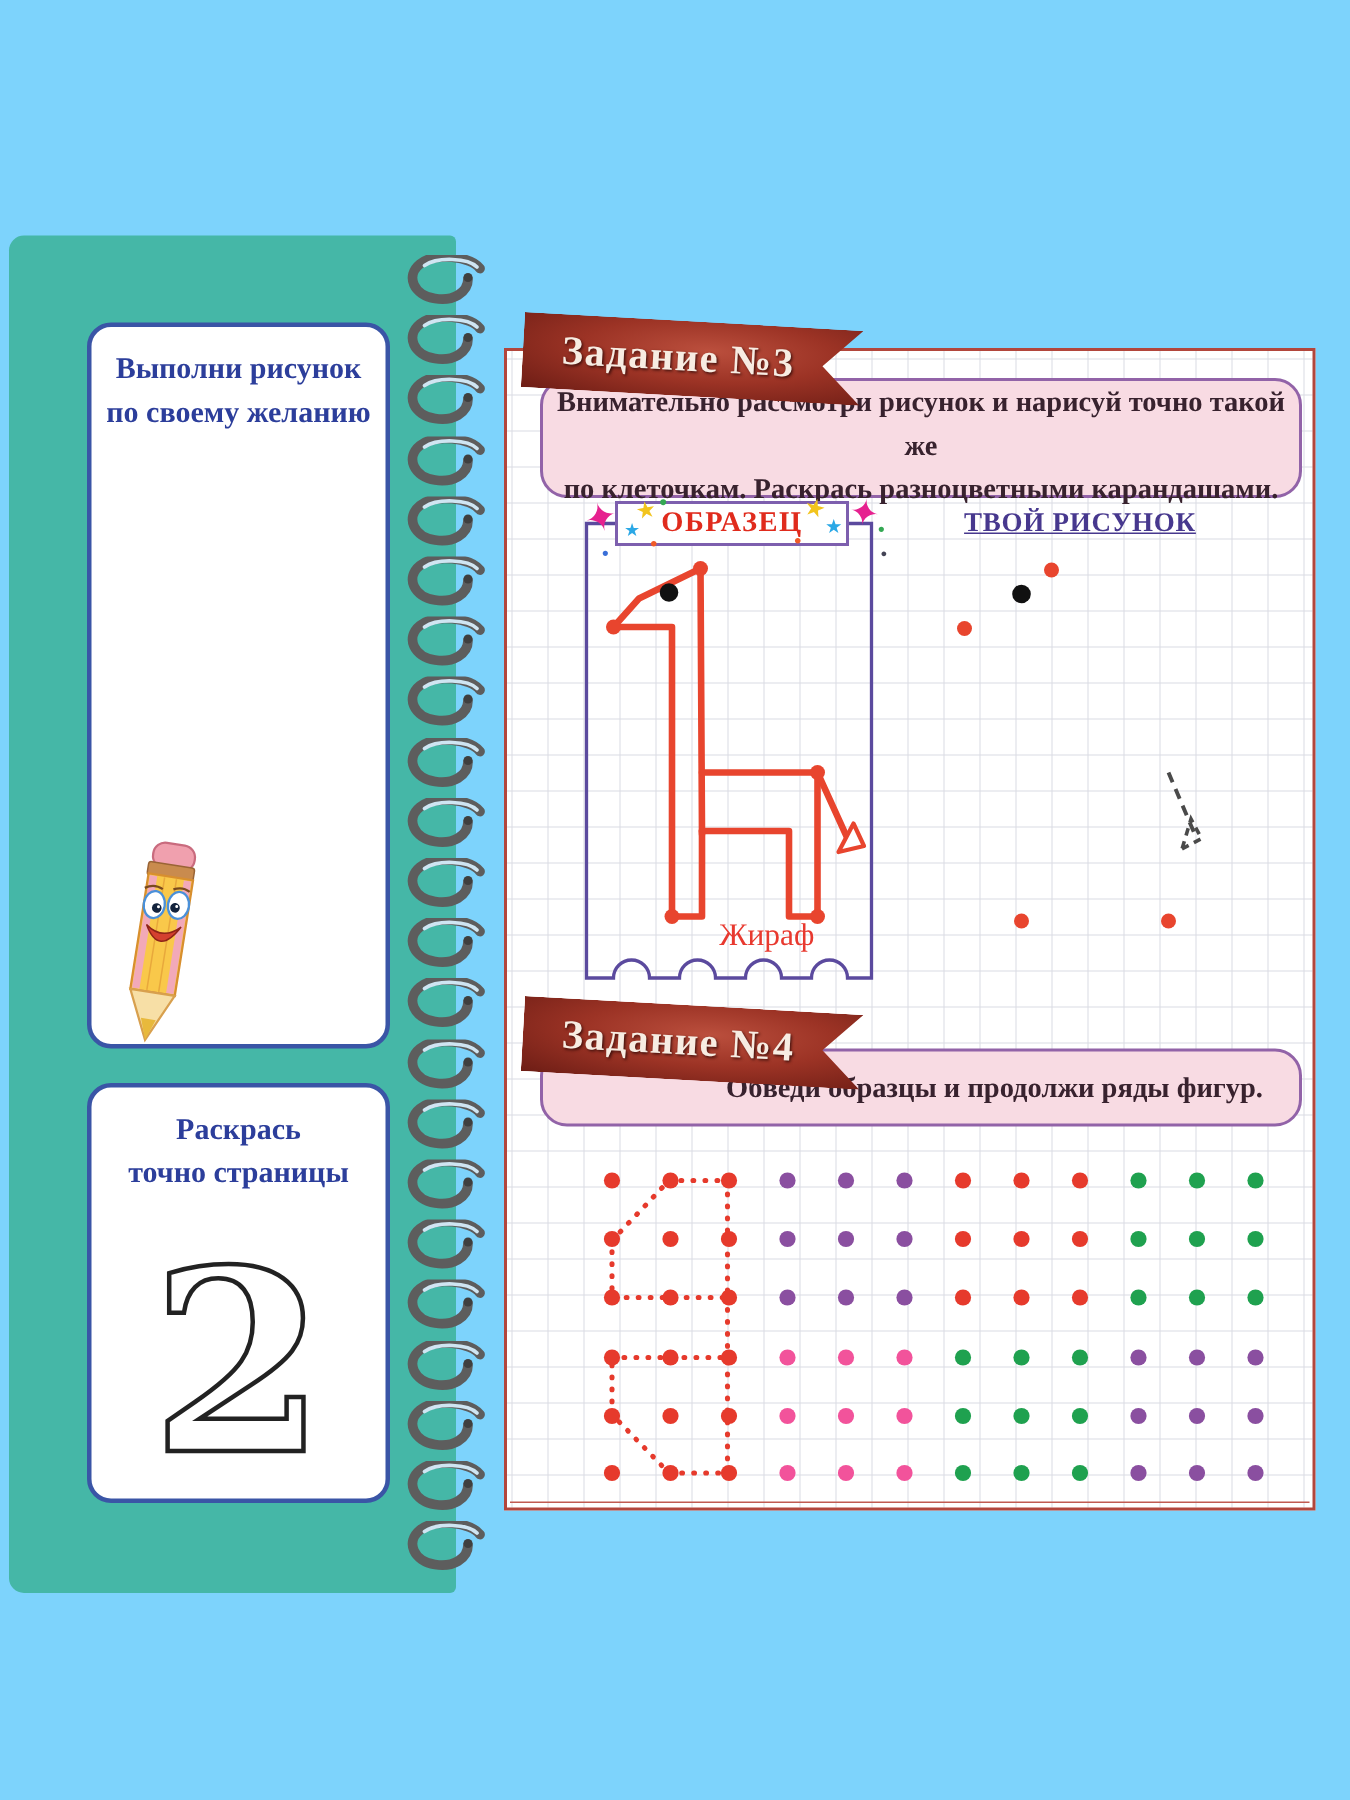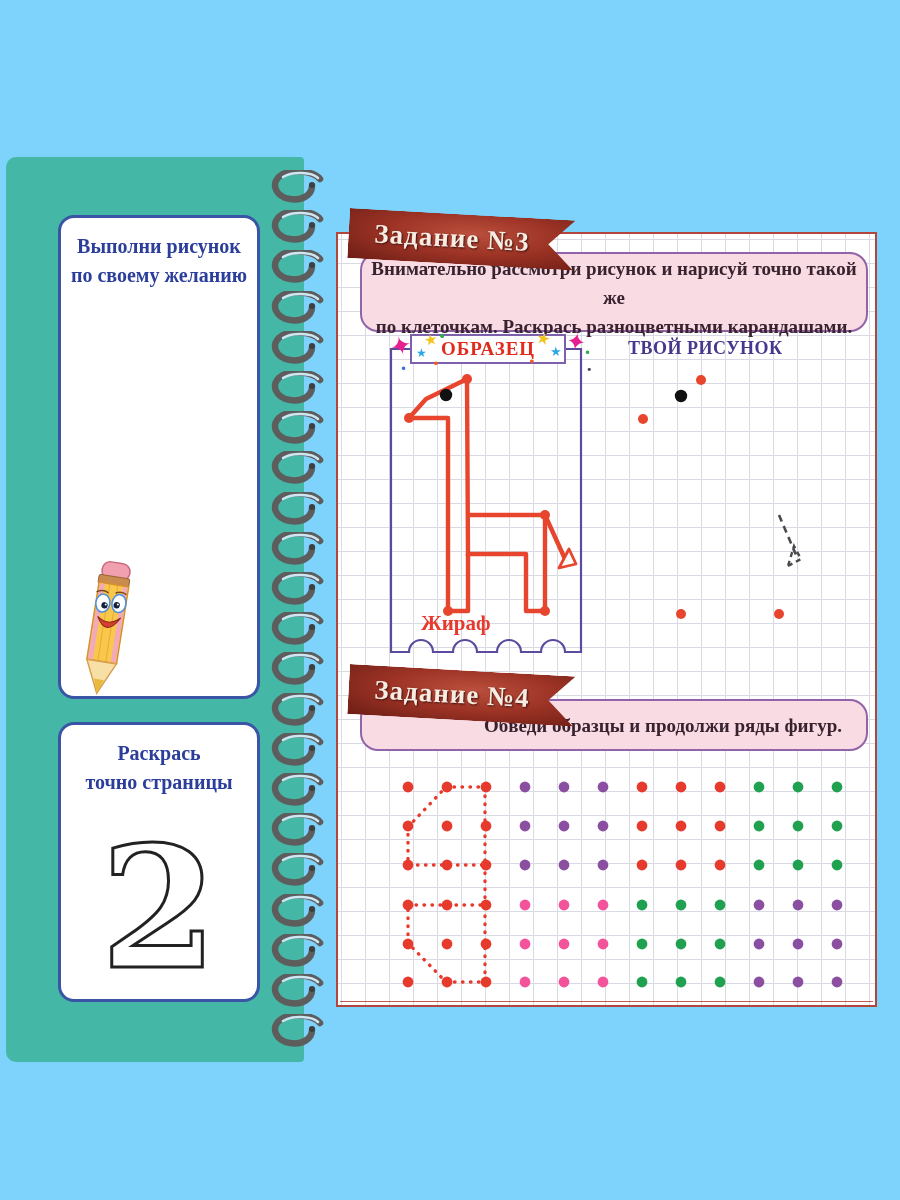--- a/index.html
+++ b/index.html
@@ -29,24 +29,24 @@
           transform:rotate(3.2deg);transform-origin:0 0;}
   .banner3{top:-26px;}
   .banner4{top:430px;}
   .pinkbox{position:absolute;left:22px;width:508px;background:#f8dbe3;border:2px solid #9263a8;border-radius:18px;
            box-sizing:border-box;z-index:4;color:#38222e;font-weight:bold;font-size:19px;}
   .pinkbox3{top:18px;height:80px;text-align:center;line-height:29px;}
   .pinkbox4{top:465px;height:52px;text-align:right;line-height:50px;padding-right:24px;}
   .sample-label{position:absolute;left:72px;top:100px;width:156px;height:30px;background:#ffffff;border:2px solid #7d5fae;
                 box-sizing:border-box;z-index:4;text-align:center;line-height:25px;font-weight:bold;font-size:19px;
                 color:#e02b1d;letter-spacing:1px;}
-  .your-label{position:absolute;left:290px;top:104px;width:184px;text-align:left;z-index:3;
-              font-weight:bold;font-size:18px;color:#47388e;letter-spacing:.5px;}
-  .caption{position:absolute;left:83px;top:377px;width:122px;text-align:left;z-index:3;
-           font-weight:bold;font-size:21px;color:#e8392f;}
+  .your-label{position:absolute;left:290px;top:104px;width:184px;text-align:center;z-index:3;
+              font-weight:bold;font-size:18px;color:#47388e;letter-spacing:.5px;text-decoration:underline;}
+  .caption{position:absolute;left:83px;top:377px;width:122px;text-align:right;z-index:3;
+           font-weight:normal;font-size:21px;color:#e8392f;}
   .stars{position:absolute;left:0;top:0;z-index:5;}
   .star{position:absolute;line-height:1;}
 </style>
 </head>
 <body>
 
 <div class="canvas">
 
   <div class="cover">
 

